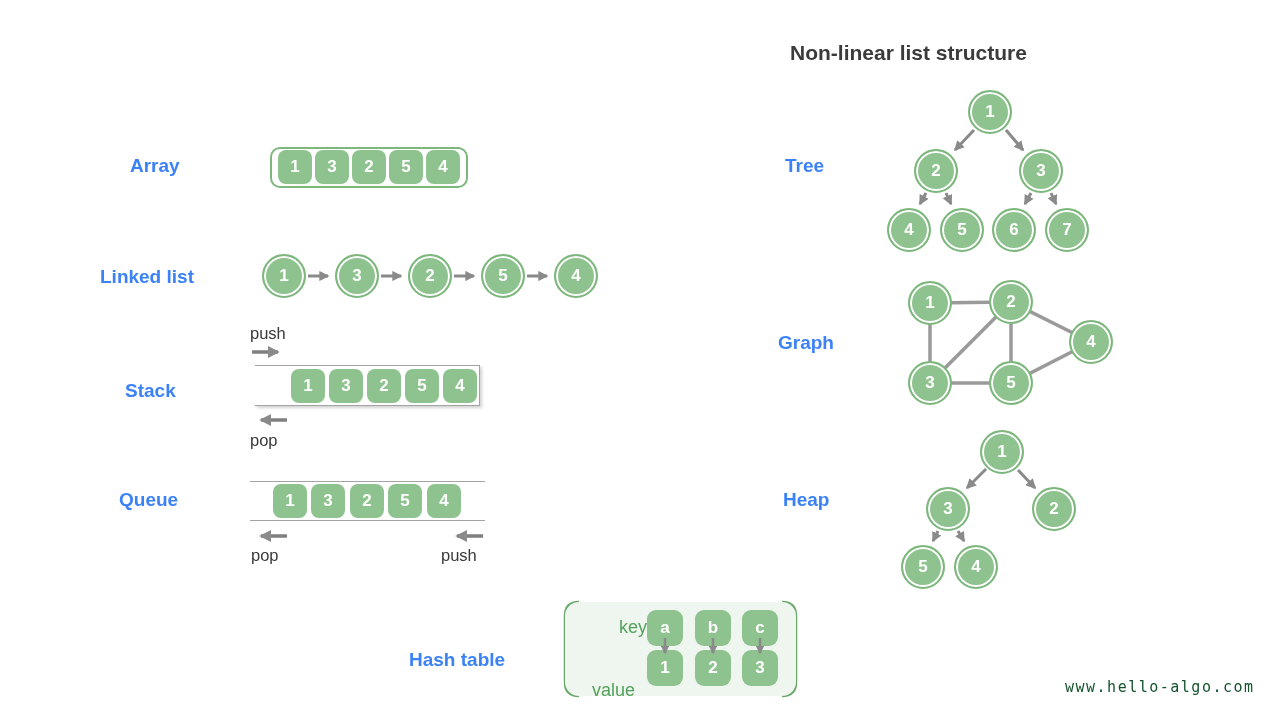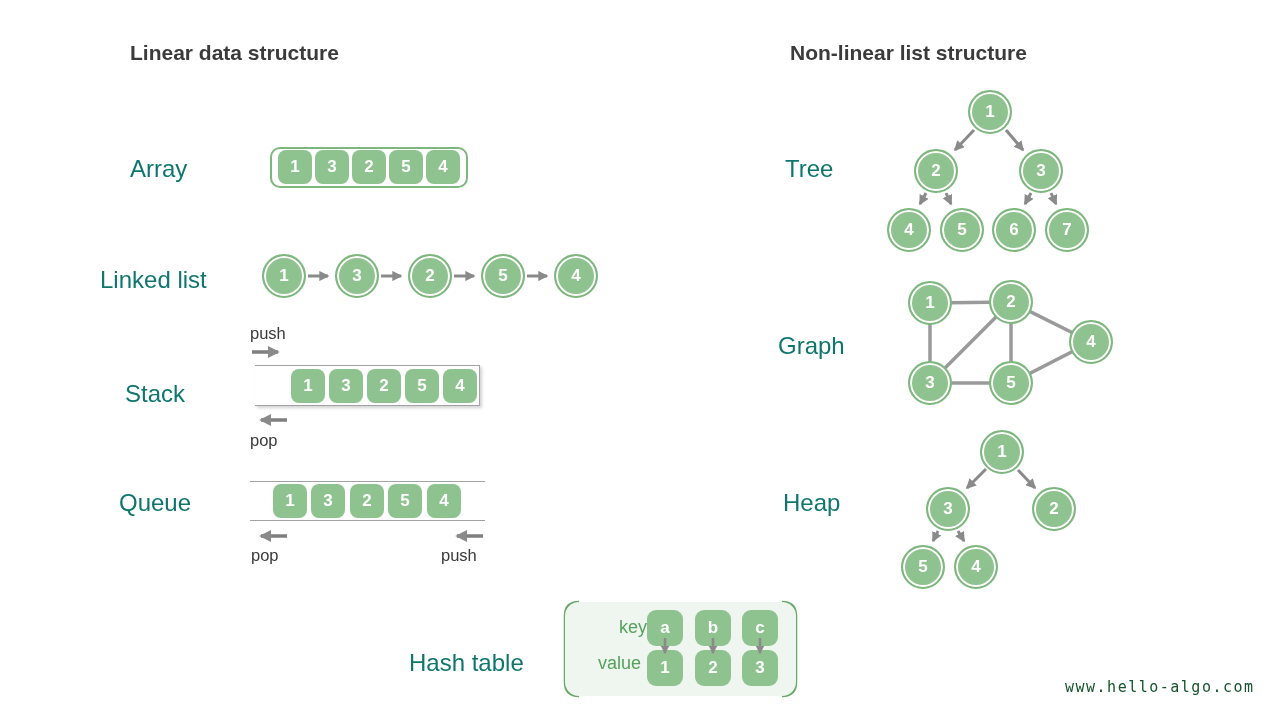--- a/index.html
+++ b/index.html
@@ -2,21 +2,21 @@
 <html><head>
 <meta charset="utf-8">
 <style>
   html,body{margin:0;padding:0;background:#fff;}
   #stage{
     position:relative;width:1280px;height:720px;background:#ffffff;
     font-family:"Liberation Sans",sans-serif;overflow:hidden;
   }
   .abs{position:absolute;}
   .h1{font-size:21px;font-weight:700;color:#3b3b3b;white-space:nowrap;}
-  .sec-label{font-size:24px;font-weight:400;color:#0f766e;white-space:nowrap;}
+  .sec-label{font-size:19px;font-weight:700;color:#3b82f6;white-space:nowrap;}
   .op-label{font-size:16.5px;color:#3a3a3a;white-space:nowrap;}
   .hash-header{font-size:18px;color:#55a25c;white-space:nowrap;margin-left:24px;}
 
   .node{
     position:absolute;width:44px;height:44px;border-radius:50%;
     background:#8ec28e;border:2.5px solid #7db77d;
     box-shadow:inset 0 0 0 2px #ffffff;
     color:#fff;font-weight:700;font-size:17px;
     display:flex;align-items:center;justify-content:center;box-sizing:border-box;
   }
@@ -54,21 +54,20 @@
   .watermark{
     font-family:"DejaVu Sans Mono",monospace;font-size:15px;
     color:#14532d;letter-spacing:1.5px;white-space:nowrap;
   }
 </style>
 </head>
 <body>
 
 <div id="stage">
 
-  <div class="abs h1" style="left:130px;top:41px">Linear data structure</div>
   <div class="abs h1" style="left:790px;top:41px">Non-linear list structure</div>
 
   <svg class="layer" width="1280" height="720" viewBox="0 0 1280 720">
     <g>
       <line class="edge" x1="930" y1="303" x2="1011" y2="302"></line>
       <line class="edge" x1="930" y1="303" x2="930" y2="383"></line>
       <line class="edge" x1="1011" y1="302" x2="930" y2="383"></line>
       <line class="edge" x1="1011" y1="302" x2="1011" y2="383"></line>
       <line class="edge" x1="1011" y1="302" x2="1091" y2="342"></line>
       <line class="edge" x1="930" y1="383" x2="1011" y2="383"></line>
@@ -111,21 +110,21 @@
   <div class="cell" style="left:311px;top:484px">3</div>
   <div class="cell" style="left:350px;top:484px">2</div>
   <div class="cell" style="left:388px;top:484px">5</div>
   <div class="cell" style="left:427px;top:484px">4</div>
   <div class="abs op-label" style="left:251px;top:546px">pop</div>
   <div class="abs op-label" style="left:441px;top:546px">push</div>
 
   <div class="abs sec-label" style="left:409px;top:649px">Hash table</div>
   <div class="hash-box"></div>
   <div class="abs hash-header" style="left:578px;top:617px;width:45px;text-align:right">key</div>
-  <div class="abs hash-header" style="left:568px;top:653px;width:55px;text-align:center">value</div>
+  <div class="abs hash-header" style="left:568px;top:680px;width:55px;text-align:left">value</div>
   <div class="cell hash" style="left:647px;top:610px">a</div>
   <div class="cell hash" style="left:695px;top:610px">b</div>
   <div class="cell hash" style="left:742px;top:610px">c</div>
   <div class="cell hash" style="left:647px;top:650px">1</div>
   <div class="cell hash" style="left:695px;top:650px">2</div>
   <div class="cell hash" style="left:742px;top:650px">3</div>
 
   <div class="abs sec-label" style="left:785px;top:155px">Tree</div>
   <div class="node" style="left:968px;top:90px">1</div>
   <div class="node" style="left:914px;top:149px">2</div>

